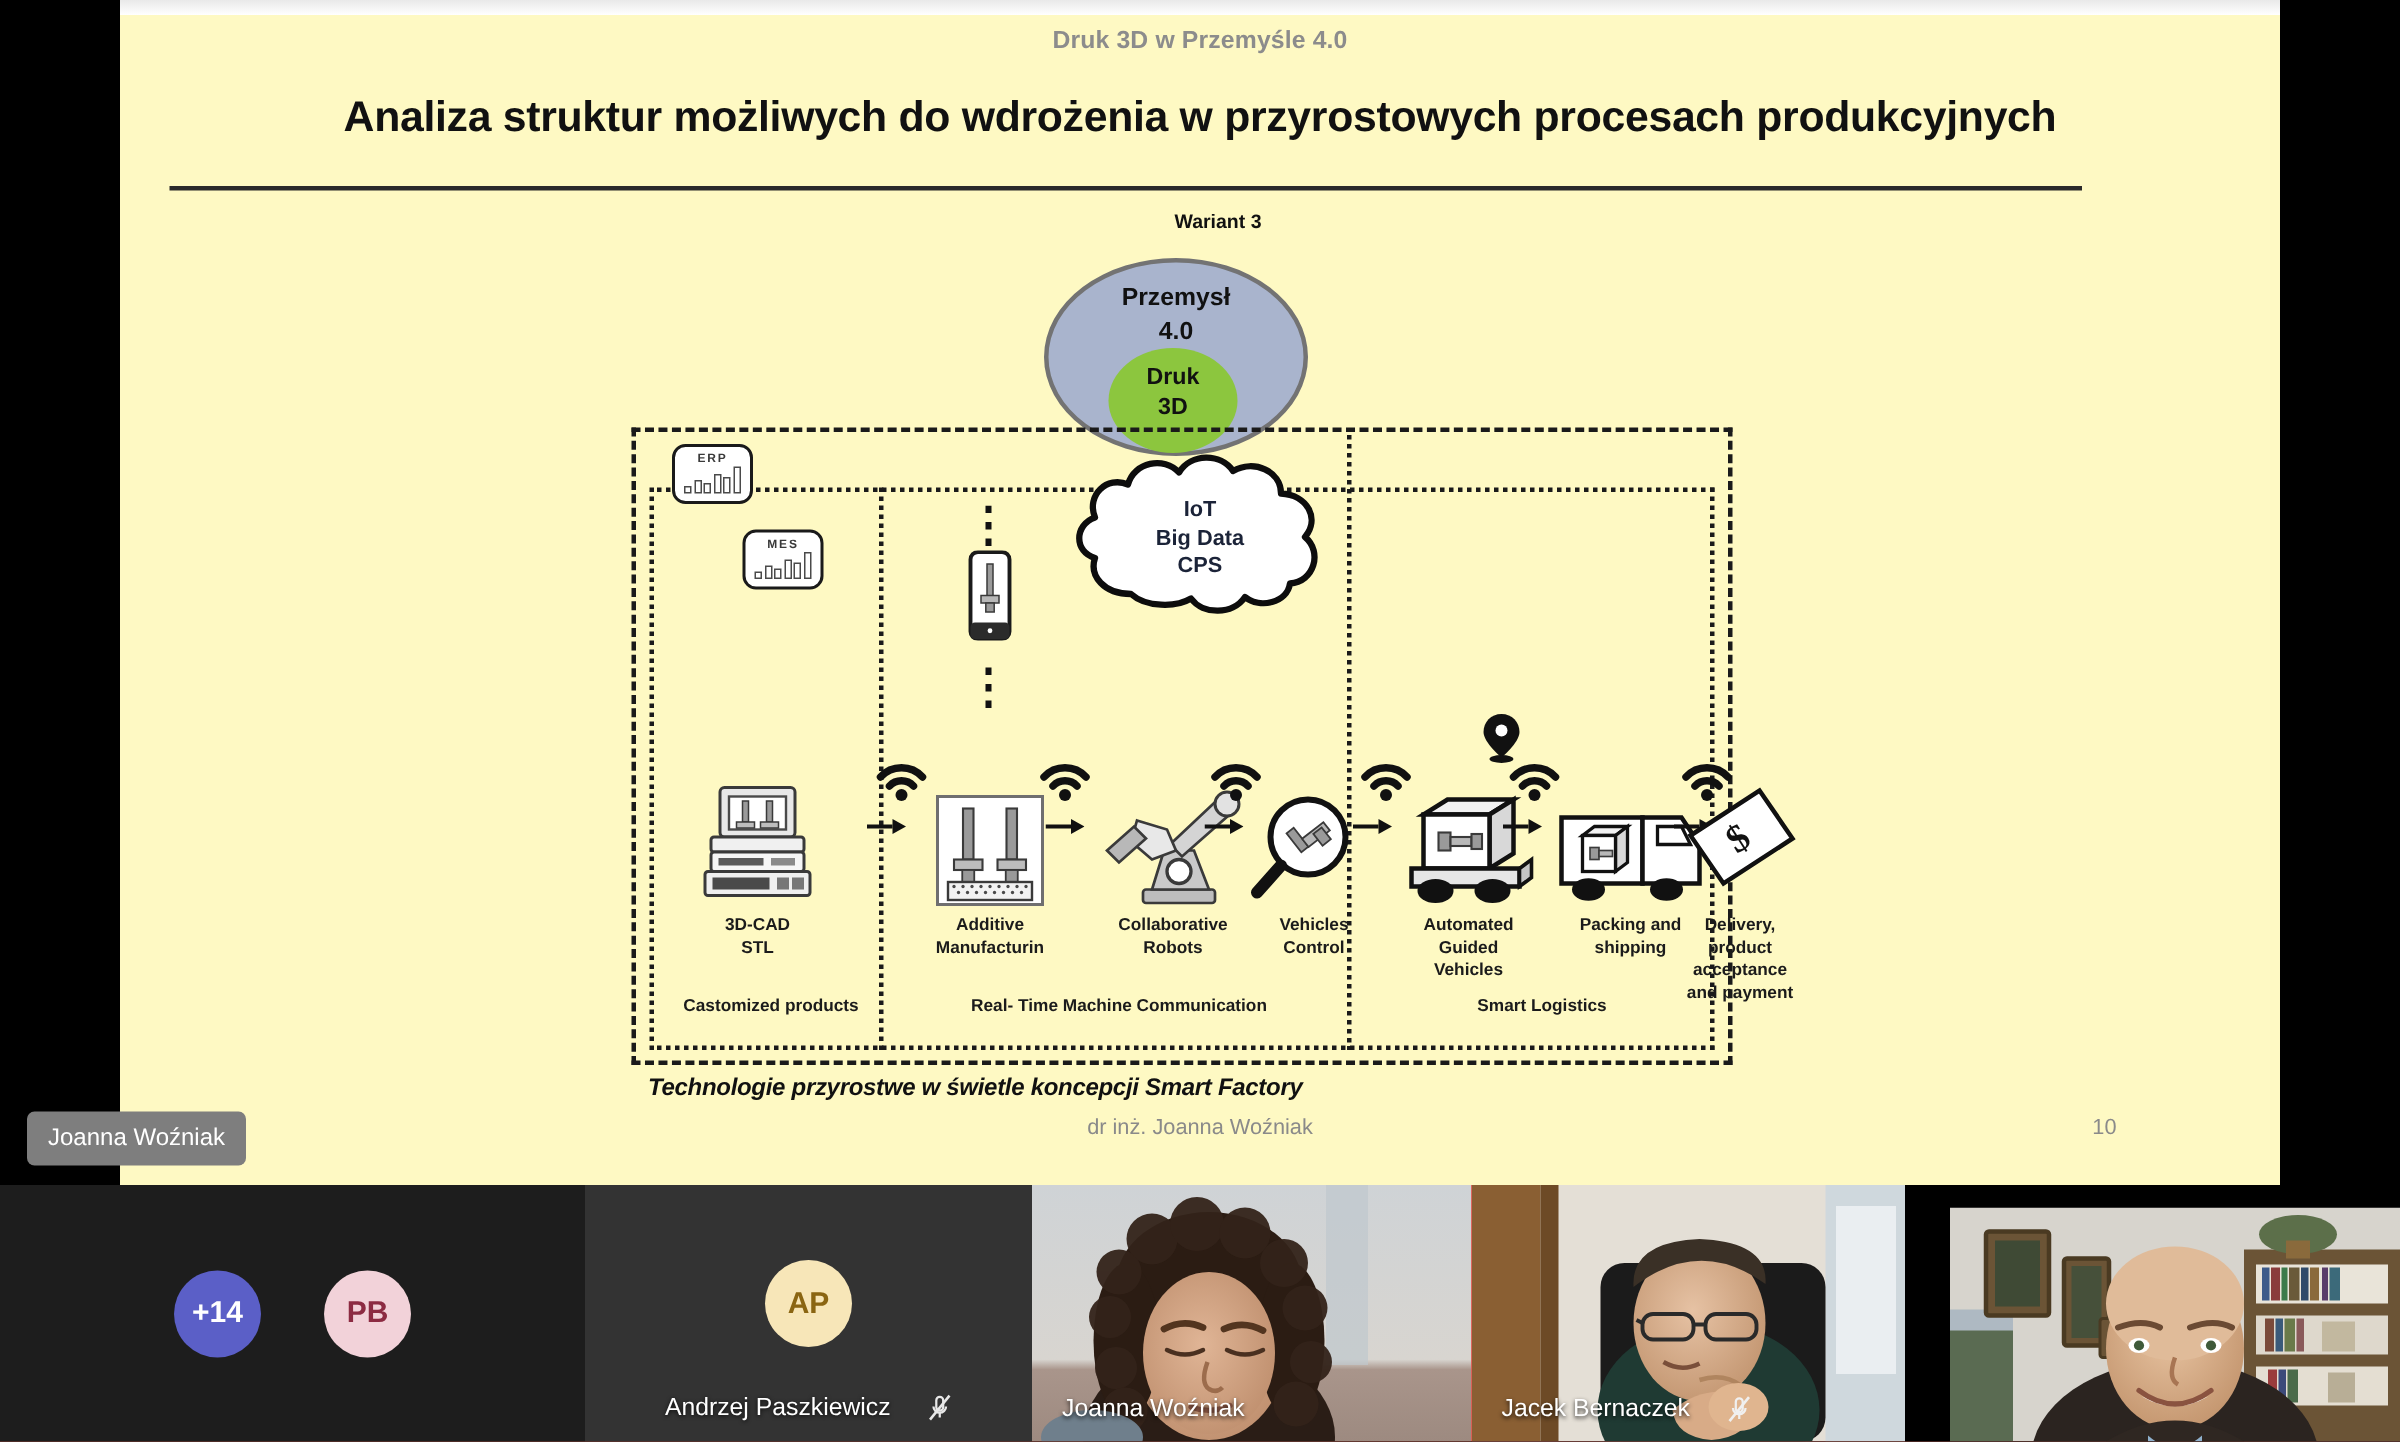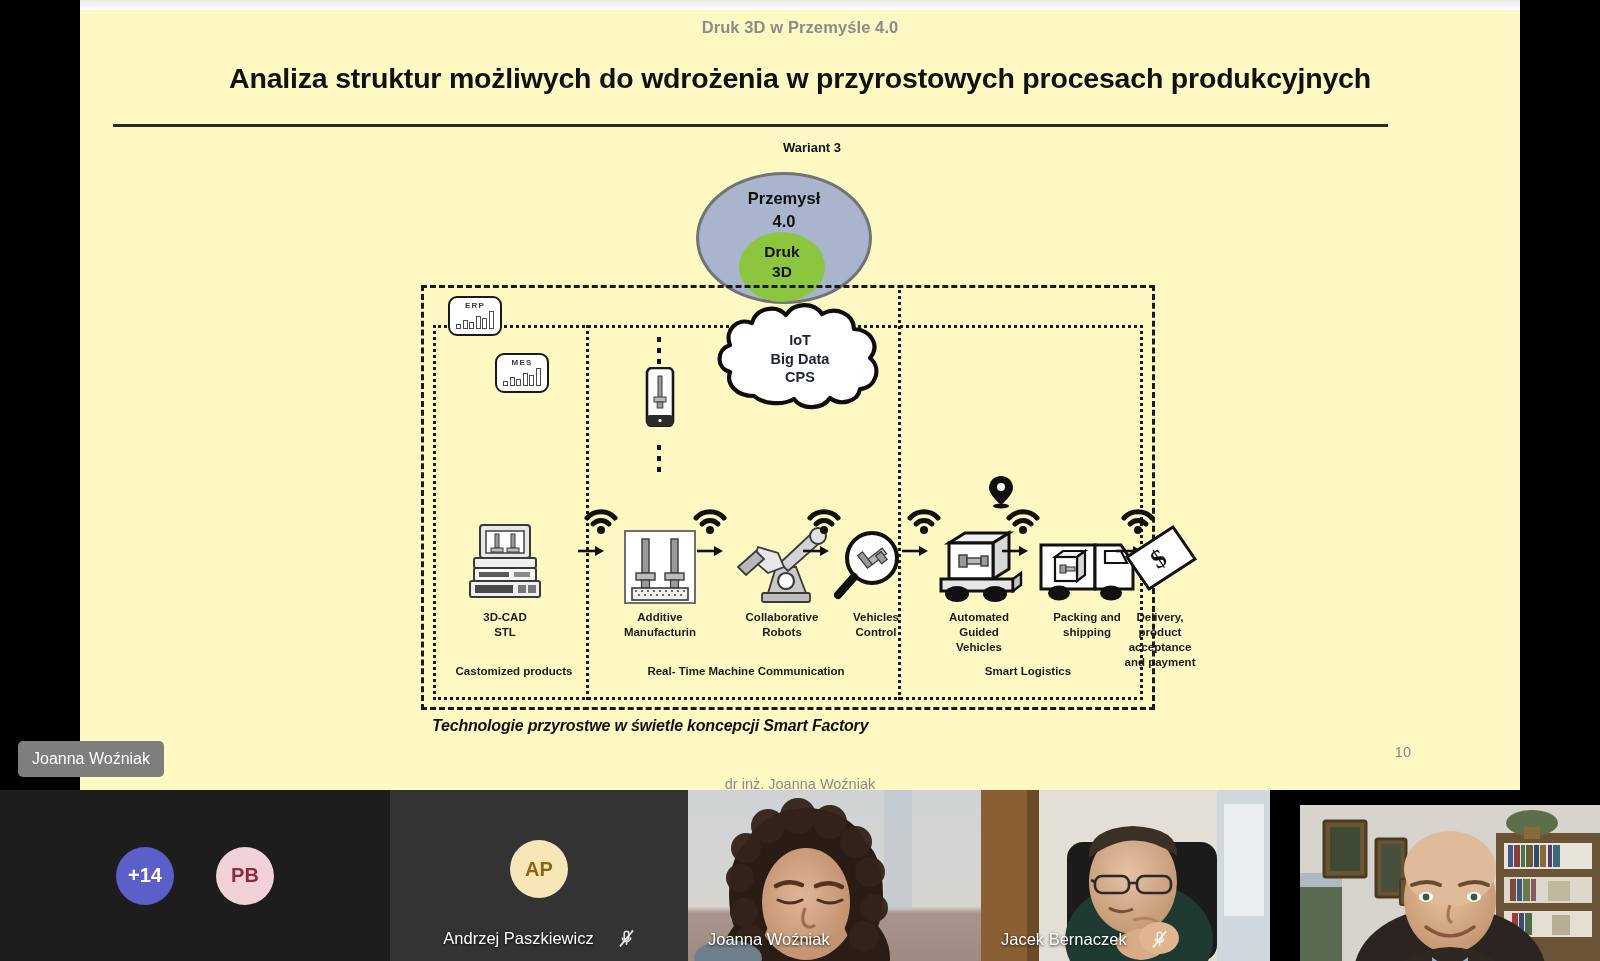--- a/index.html
+++ b/index.html
@@ -70,21 +70,21 @@
   .pnode .lbl { font-size:11.5px; font-weight:700; color:#1b1b1b; line-height:1.3;
     margin-top:5px; }
   .wifi { position:absolute; width:34px; height:26px; }
   .arrow { position:absolute; width:26px; height:12px; }
   .sect-lbl { position:absolute; font-size:11.5px; font-weight:700; color:#1b1b1b;
     text-align:center; }
 
   .caption { position:absolute; left:352px; top:717px; font-size:16px; font-weight:700;
     font-style:italic; color:#111; letter-spacing:-.2px; }
   .footer-author { position:absolute; top:744px; left:0; width:100%; text-align:center;
-    font-size:14.5px; color:#8a8a8a;margin-top:32px; }
+    font-size:14.5px; color:#8a8a8a; }
   .footer-page { position:absolute; top:744px; right:109px; font-size:14.5px; color:#8a8a8a; }
 
   
   #presenter-badge { position:absolute; left:18px; top:741px; height:36px;
     background:#7e7e7e; color:#fff; border-radius:5px; padding:0 14px;
     display:flex; align-items:center; font-size:16px; z-index:20; }
 
   
   #strip { position:absolute; left:0; top:790px; width:1600px; height:171px;
     background:#ef4444; display:flex; }

